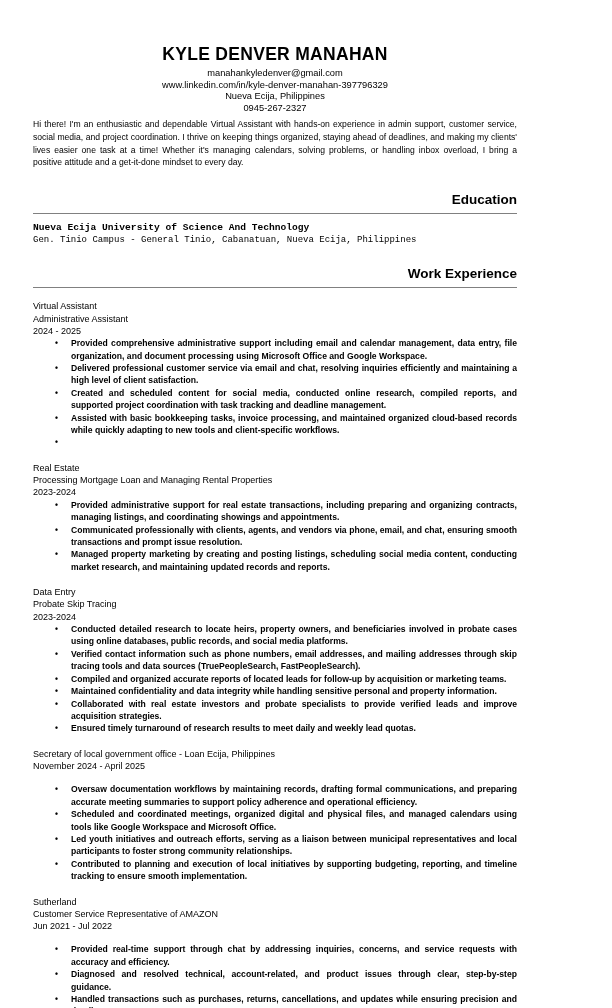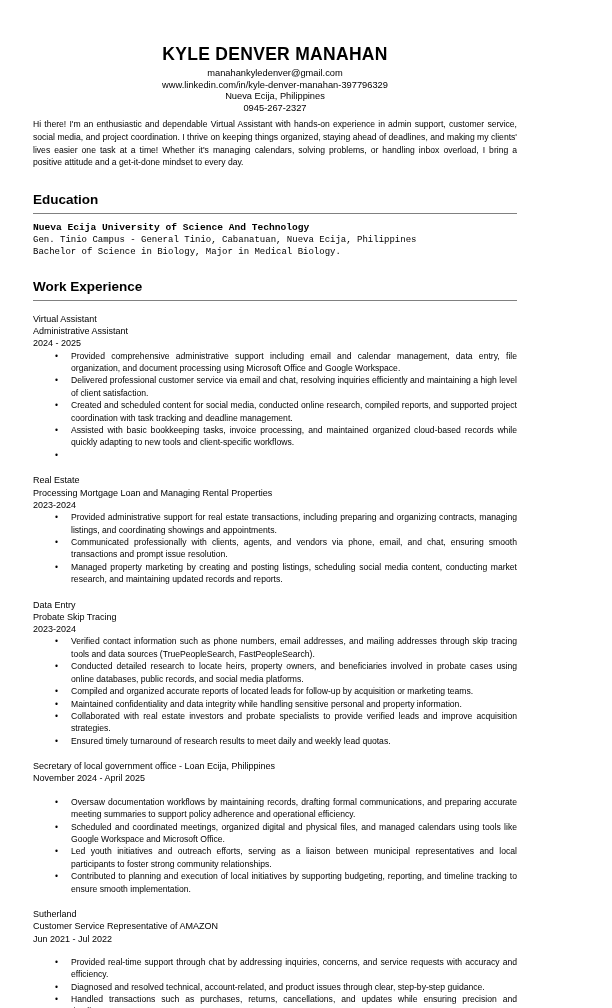--- a/index.html
+++ b/index.html
@@ -49,20 +49,21 @@
     text-align: justify;
   }
 
   
   .section-heading {
     font-size: 13.5px;
     font-weight: bold;
     margin: 0;
     padding: 0;
     line-height: 1.25;
+    text-align: right;
   }
   .rule {
     border: 0;
     border-top: 1px solid #808080;
     margin: 4px 0 0 0;
     height: 0;
   }
   .section-education { margin-top: 23px; }
   .section-work { margin-top: 20px; }
 
@@ -92,20 +93,21 @@
     padding: 0;
   }
   .job-bullets.spaced { margin-top: 11px; }
   .job-bullets li {
     position: relative;
     font-size: 8.6px;
     line-height: 12.4px;
     padding-left: 38px;
     text-align: justify;
     margin: 0;
+    font-weight: bold;
   }
   .job-bullets li::before {
     content: "\2022";
     position: absolute;
     left: 22px;
     top: 0;
     font-size: 8.6px;
     line-height: 12.4px;
   }
   .job-bullets li.empty {
@@ -126,21 +128,20 @@
   </div>
 
   <div class="summary">Hi there! I'm an enthusiastic and dependable Virtual Assistant with hands-on experience in admin support, customer service, social media, and project coordination. I thrive on keeping things organized, staying ahead of deadlines, and making my clients' lives easier one task at a time! Whether it's managing calendars, solving problems, or handling inbox overload, I bring a positive attitude and a get-it-done mindset to every day.</div>
 
   <div class="section-education">
     <div class="section-heading">Education</div>
     <hr class="rule">
     <div class="edu-block">
       <div class="edu-school">Nueva Ecija University of Science And Technology</div>
       <div class="edu-line">Gen. Tinio Campus - General Tinio, Cabanatuan, Nueva Ecija, Philippines</div>
-      <div class="edu-line">Bachelor of Science in Biology, Major in Medical Biology.</div>
     </div>
   </div>
 
   <div class="section-work">
     <div class="section-heading">Work Experience</div>
     <hr class="rule">
     <div class="jobs" id="jobs-container">
         <div class="job">
           <div class="job-line">Virtual Assistant</div>
           <div class="job-line">Administrative Assistant</div>
@@ -161,22 +162,22 @@
             <li>Provided administrative support for real estate transactions, including preparing and organizing contracts, managing listings, and coordinating showings and appointments.</li>
             <li>Communicated professionally with clients, agents, and vendors via phone, email, and chat, ensuring smooth transactions and prompt issue resolution.</li>
             <li>Managed property marketing by creating and posting listings, scheduling social media content, conducting market research, and maintaining updated records and reports.</li>
           </ul>
         </div>
         <div class="job">
           <div class="job-line">Data Entry</div>
           <div class="job-line">Probate Skip Tracing</div>
           <div class="job-line">2023-2024</div>
           <ul class="job-bullets">
+            <li>Conducted detailed research to locate heirs, property owners, and beneficiaries involved in probate cases using online databases, public records, and social media platforms.</li>
             <li>Verified contact information such as phone numbers, email addresses, and mailing addresses through skip tracing tools and data sources (TruePeopleSearch, FastPeopleSearch).</li>
-            <li>Conducted detailed research to locate heirs, property owners, and beneficiaries involved in probate cases using online databases, public records, and social media platforms.</li>
             <li>Compiled and organized accurate reports of located leads for follow-up by acquisition or marketing teams.</li>
             <li>Maintained confidentiality and data integrity while handling sensitive personal and property information.</li>
             <li>Collaborated with real estate investors and probate specialists to provide verified leads and improve acquisition strategies.</li>
             <li>Ensured timely turnaround of research results to meet daily and weekly lead quotas.</li>
           </ul>
         </div>
         <div class="job">
           <div class="job-line">Secretary of local government office - Loan Ecija, Philippines</div>
           <div class="job-line">November 2024 - April 2025</div>
           <ul class="job-bullets spaced">

